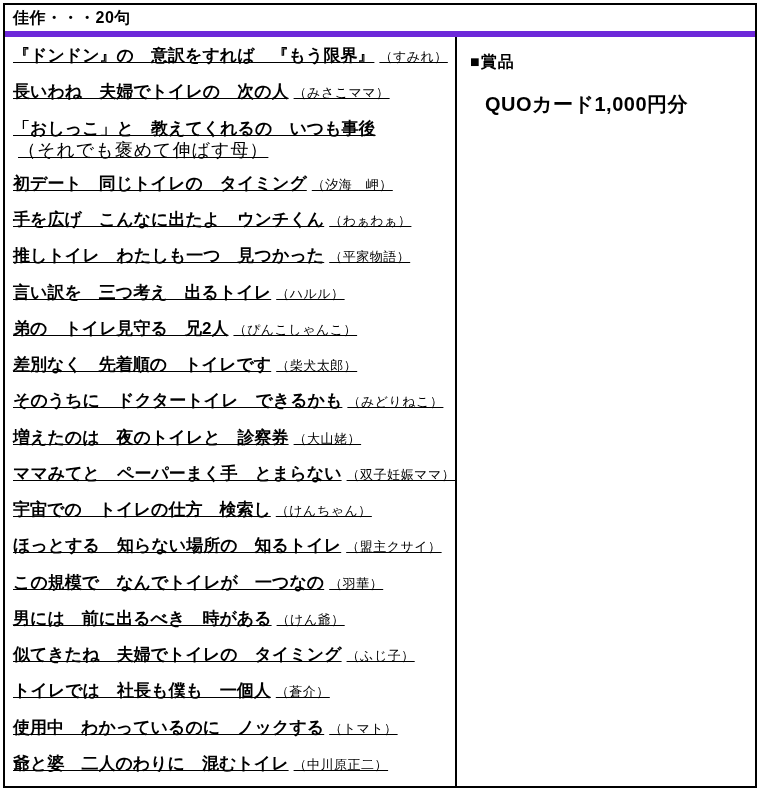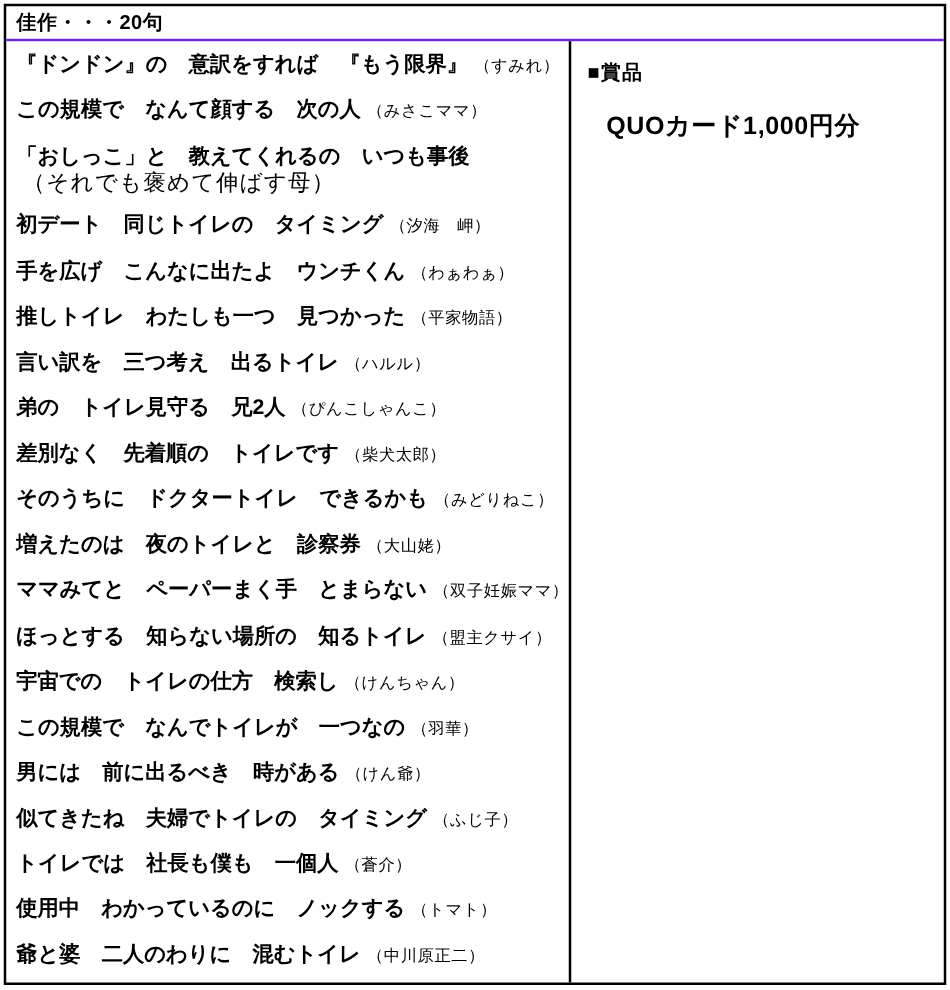--- a/index.html
+++ b/index.html
@@ -24,21 +24,21 @@
     height: 785px;
     border: 2px solid #000000;
     box-sizing: border-box;
     display: flex;
     flex-direction: column;
     background: #ffffff;
   }
   .header-row {
     height: 26px;
     flex: 0 0 26px;
-    border-bottom: 2px solid #6d28d9;
+    border-bottom: 6px solid #6d28d9;
     display: flex;
     align-items: center;
     padding-left: 8px;
     font-size: 16px;
     font-weight: bold;
     letter-spacing: 0.5px;
   }
   .body-row {
     flex: 1 1 auto;
     display: flex;
@@ -48,21 +48,21 @@
     width: 452px;
     flex: 0 0 452px;
     border-right: 2px solid #000000;
     box-sizing: border-box;
     padding: 7px 4px 10px 8px;
     display: flex;
     flex-direction: column;
     justify-content: space-between;
     overflow: hidden;
   }
-  .poem-row { white-space: nowrap; }
+  .poem-row { white-space: nowrap; text-decoration: underline; }
   .poem-line {
     font-size: 17px;
     font-weight: bold;
     line-height: 23px;
     white-space: nowrap;
   }
   .poem-author {
     font-size: 13px;
     font-weight: normal;
     margin-left: 5px;
@@ -100,21 +100,21 @@
   <div class="results-table">
     <div class="header-row">
       <span>佳作・・・20句</span>
     </div>
     <div class="body-row">
       <div class="poems-cell">
           <div class="poem-row">
             <div class="poem-line"><span class="poem-text">『ドンドン』の　意訳をすれば　『もう限界』</span><span class="poem-author">（すみれ）</span></div>
           </div>
           <div class="poem-row">
-            <div class="poem-line"><span class="poem-text">この規模で　なんて顔する　次の人</span><span class="poem-author">（みさこママ）</span></div>
+            <div class="poem-line"><span class="poem-text">長いわね　夫婦でトイレの　次の人</span><span class="poem-author">（みさこママ）</span></div>
           </div>
           <div class="poem-row">
             <div class="poem-line"><span class="poem-text">「おしっこ」と　教えてくれるの　いつも事後</span></div>
             <div class="poem-note">（それでも褒めて伸ばす母）</div>
           </div>
           <div class="poem-row">
             <div class="poem-line"><span class="poem-text">初デート　同じトイレの　タイミング</span><span class="poem-author">（汐海　岬）</span></div>
           </div>
           <div class="poem-row">
             <div class="poem-line"><span class="poem-text">手を広げ　こんなに出たよ　ウンチくん</span><span class="poem-author">（わぁわぁ）</span></div>
@@ -134,24 +134,24 @@
           <div class="poem-row">
             <div class="poem-line"><span class="poem-text">そのうちに　ドクタートイレ　できるかも</span><span class="poem-author">（みどりねこ）</span></div>
           </div>
           <div class="poem-row">
             <div class="poem-line"><span class="poem-text">増えたのは　夜のトイレと　診察券</span><span class="poem-author">（大山姥）</span></div>
           </div>
           <div class="poem-row">
             <div class="poem-line"><span class="poem-text">ママみてと　ペーパーまく手　とまらない</span><span class="poem-author">（双子妊娠ママ）</span></div>
           </div>
           <div class="poem-row">
-            <div class="poem-line"><span class="poem-text">ほっとする　知らない場所の　知るトイレ</span><span class="poem-author">（盟主クサイ）</span></div>
+            <div class="poem-line"><span class="poem-text">宇宙での　トイレの仕方　検索し</span><span class="poem-author">（けんちゃん）</span></div>
           </div>
           <div class="poem-row">
-            <div class="poem-line"><span class="poem-text">宇宙での　トイレの仕方　検索し</span><span class="poem-author">（けんちゃん）</span></div>
+            <div class="poem-line"><span class="poem-text">ほっとする　知らない場所の　知るトイレ</span><span class="poem-author">（盟主クサイ）</span></div>
           </div>
           <div class="poem-row">
             <div class="poem-line"><span class="poem-text">この規模で　なんでトイレが　一つなの</span><span class="poem-author">（羽華）</span></div>
           </div>
           <div class="poem-row">
             <div class="poem-line"><span class="poem-text">男には　前に出るべき　時がある</span><span class="poem-author">（けん爺）</span></div>
           </div>
           <div class="poem-row">
             <div class="poem-line"><span class="poem-text">似てきたね　夫婦でトイレの　タイミング</span><span class="poem-author">（ふじ子）</span></div>
           </div>

